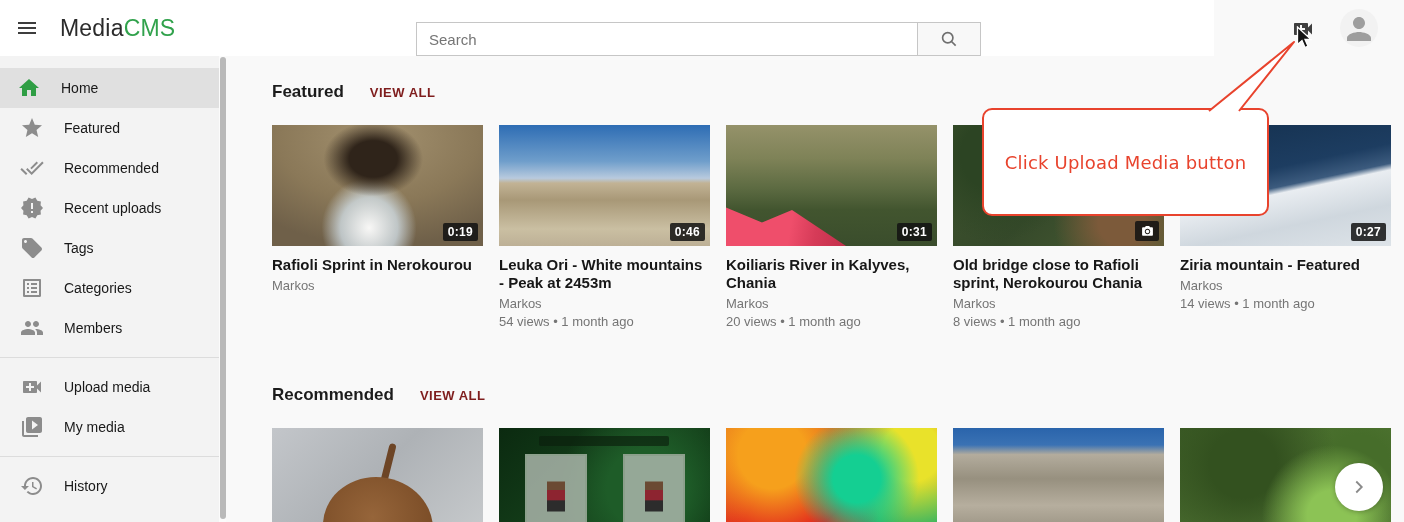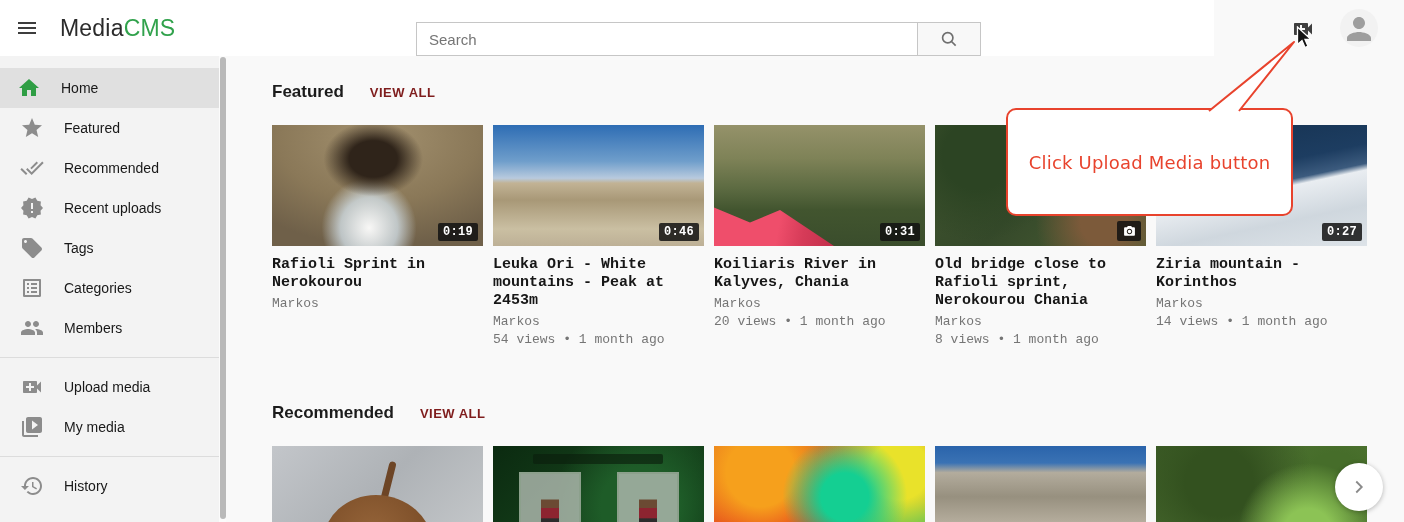--- a/index.html
+++ b/index.html
@@ -38,21 +38,21 @@
   .side-scroll { position:absolute; left:219px; top:56px; width:7px; height:466px; background:#fbfbfb; z-index:4; }
   .side-thumb { position:absolute; left:1px; top:1px; width:6px; height:462px; background:#b9b9b9; border-radius:3px; cursor:pointer; }
 
   
   .main { position:absolute; left:226px; top:56px; width:1178px; height:466px; overflow:hidden; padding-left:46px; }
   .section-head { display:flex; align-items:baseline; }
   .section-head.first { margin-top:26px; }
   .section-head.second { margin-top:56px; }
   .section-title { font-size:17px; font-weight:bold; color:#1c1c1c; }
   .view-all { font-size:13px; color:#7f1d1d; margin-left:26px; letter-spacing:.5px; font-weight:bold; cursor:pointer; }
-  .cards { display:flex; gap:10px; margin-top:23px;font-family:Liberation Mono, monospace; }
+  .cards { display:flex; gap:16px; margin-top:23px; }
   .card { width:211px; cursor:pointer; }
   .thumb { position:relative; width:211px; height:121px; overflow:hidden; background:#888; }
   .dur {
     position:absolute; right:5px; bottom:5px; background:rgba(18,18,18,.85); color:#fff;
     font-size:12px; font-weight:bold; padding:2px 5px; border-radius:2px; letter-spacing:.3px;
   }
   .dur-cam { position:absolute; right:5px; bottom:5px; background:rgba(18,18,18,.85); border-radius:2px; width:24px; height:20px; display:flex; align-items:center; justify-content:center; color:#fff; }
   .c-title { margin-top:10px; font-size:15px; font-weight:bold; line-height:18px; color:#171717; width:205px; }
   .c-author { margin-top:4px; font-size:13px; color:#757575; }
   .c-meta { margin-top:3px; font-size:13px; color:#757575; }
@@ -98,21 +98,21 @@
       radial-gradient(circle at 30% 30%, #33511f 0 20%, rgba(51,81,31,0) 55%),
       radial-gradient(circle at 85% 30%, #466d2a 0 15%, rgba(70,109,42,0) 40%),
       linear-gradient(135deg,#3c5c26,#547836 60%,#42642a); }
 
   
   .next-btn { position:absolute; left:1335px; top:463px; width:48px; height:48px; border-radius:50%;
       background:#fff; box-shadow:0 1px 5px rgba(0,0,0,.28); display:flex; align-items:center; justify-content:center;
       cursor:pointer; z-index:8; color:#8a8a8a; }
 
   
-  .tip-bubble { position:absolute; left:1006px; top:108px; width:287px; height:108px; background:#fff;
+  .tip-bubble { position:absolute; left:982px; top:108px; width:287px; height:108px; background:#fff;
       border:2px solid #e8432d; border-radius:10px; z-index:20; display:flex; align-items:center; justify-content:center; }
   .tip-text { font-family:"DejaVu Sans",sans-serif; font-size:18px; color:#e8432d; letter-spacing:.2px; }
   .tip-tail { position:absolute; left:1195px; top:32px; z-index:21; overflow:visible; }
   .cursor { position:absolute; left:1296px; top:26px; z-index:30; }
 </style>
 </head>
 <body>
 
 <div class="header">
   <div class="hamburger">
@@ -275,21 +275,21 @@
         </span>
       </div>
       <div class="c-title">Old bridge close to Rafioli sprint, Nerokourou Chania</div>
       <div class="c-author">Markos</div>
       <div class="c-meta">8 views • 1 month ago</div>
     </div>
     <div class="card">
       <div class="thumb t-snow">
         <span class="dur">0:27</span>
       </div>
-      <div class="c-title">Ziria mountain - Korinthos</div>
+      <div class="c-title">Ziria mountain - Featured</div>
       <div class="c-author">Markos</div>
       <div class="c-meta">14 views • 1 month ago</div>
     </div>
   </div>
 
   <div class="section-head second">
     <span class="section-title">Recommended</span>
     <span class="view-all">VIEW ALL</span>
   </div>
 

